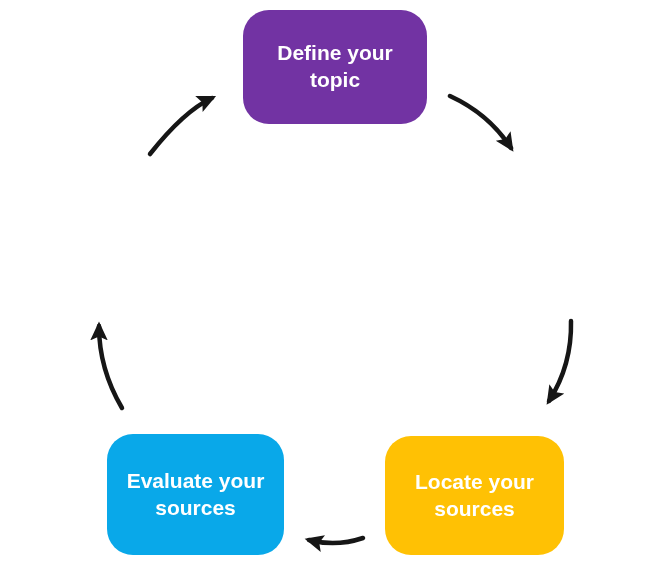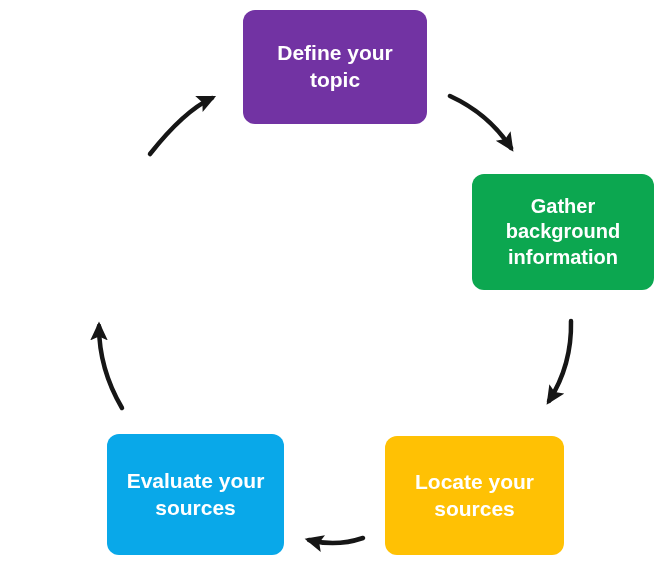--- a/index.html
+++ b/index.html
@@ -4,21 +4,21 @@
 <style>
   html,body{margin:0;padding:0;}
   body{font-family:"Liberation Sans",sans-serif;}
   .canvas{
     position:relative;
     width:666px;height:573px;
     overflow:hidden;
   }
   .step{
     position:absolute;
-    border-radius:12px;
+    border-radius:26px;
     display:flex;
     align-items:center;
     justify-content:center;
     text-align:center;
     color:#ffffff;
     font-weight:700;
     font-size:21px;
     line-height:1.28;
     padding:10px 18px;
     box-sizing:border-box;
@@ -55,23 +55,20 @@
     <path class="arrow-path" d="M450,96 Q489,114 511,148" marker-end="url(#ah)" stroke="#161616"></path>
     <path class="arrow-path" d="M571,321 Q572,365 549,401" marker-end="url(#ah)" stroke="#161616"></path>
     <path class="arrow-path" d="M363,538 Q336,547 309,540" marker-end="url(#ah)" stroke="#161616"></path>
     <path class="arrow-path" d="M122,408 Q99,369 99,326" marker-end="url(#ah)" stroke="#161616"></path>
   </svg>
 
   <div class="step step-define" style="background: rgb(114, 51, 163);">
     <span>Define your topic</span>
   </div>
 
-  <div class="step step-gather" style="background: rgb(12, 167, 80);">
-    <span>Gather background information</span>
-  </div>
 
   <div class="step step-locate" style="background: rgb(255, 193, 4);">
     <span>Locate your sources</span>
   </div>
 
   <div class="step step-evaluate" style="background: rgb(9, 168, 233);">
     <span>Evaluate your sources</span>
   </div>
 
 

